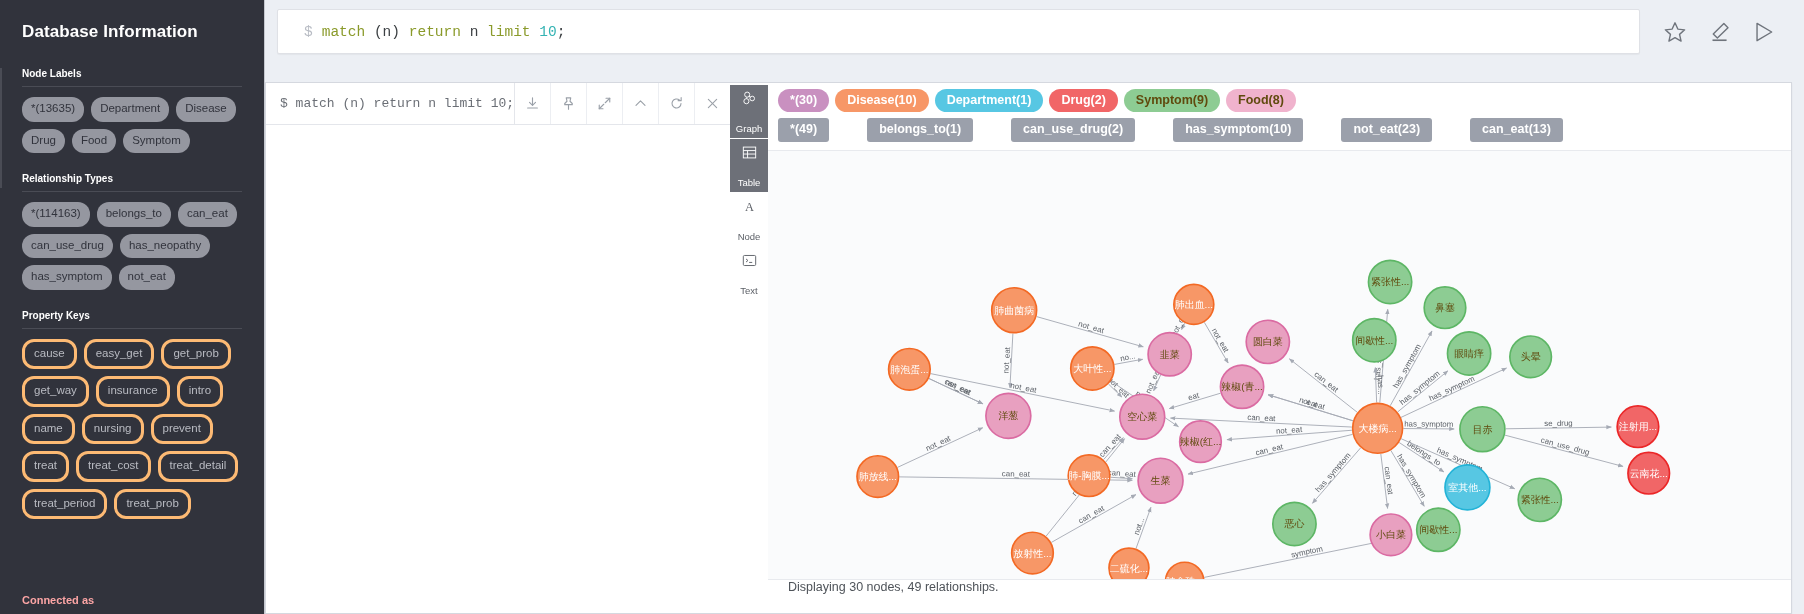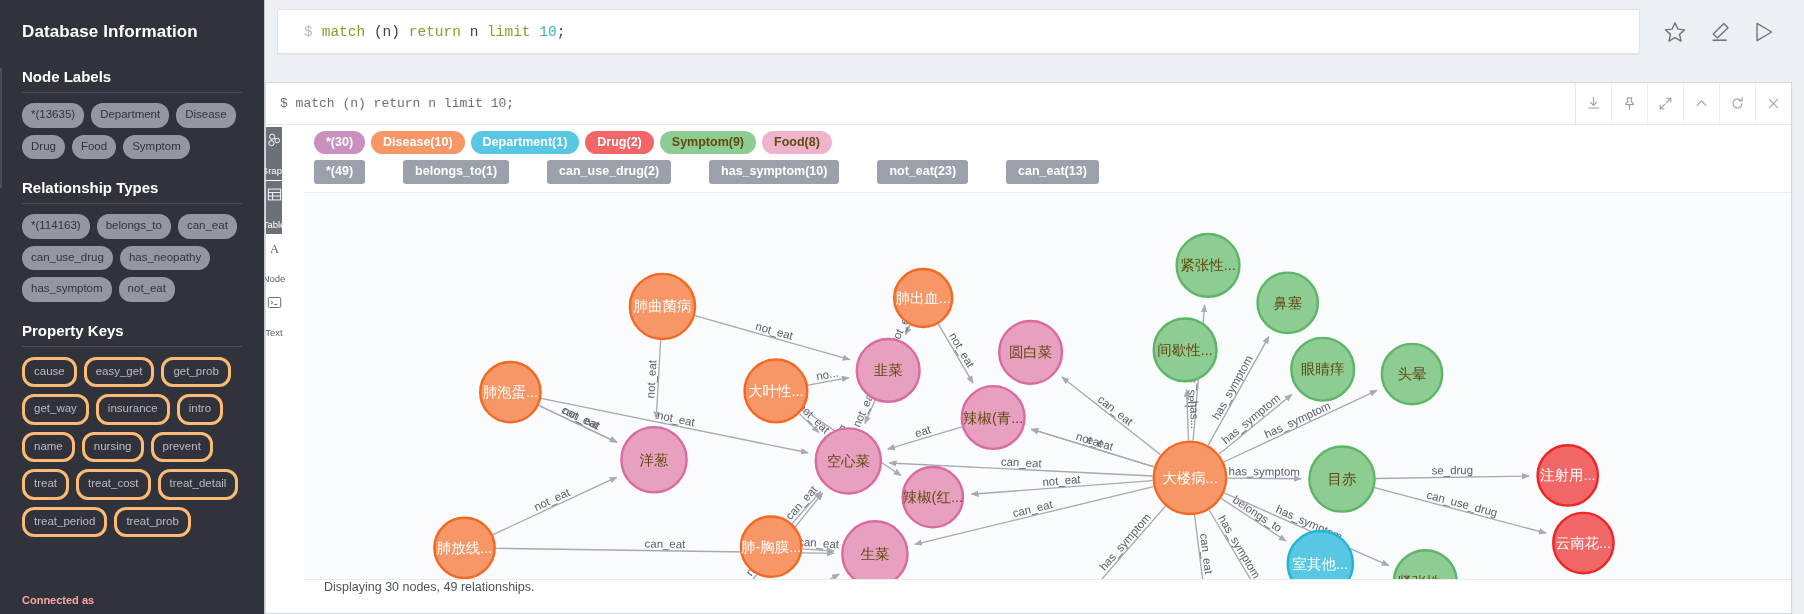--- a/index.html
+++ b/index.html
@@ -20,21 +20,21 @@
     color: #d9dadd;
     padding: 18px 22px 0 22px;
     overflow: hidden;
     position: relative;
   }
   .sidebar-title {
     font-size: 17px; font-weight: bold; color: #ffffff;
     letter-spacing: .1px; margin: 4px 0 26px 0;
   }
   .section-head {
-    font-size: 15px; font-weight: bold; color: #ffffff;
+    font-size: 10px; font-weight: bold; color: #ffffff;
     margin: 0 0 7px 0;
   }
   .section-rule { height: 1px; background: #4a4c55; margin-bottom: 10px; }
   .chip-wrap { display: flex; flex-wrap: wrap; gap: 7px 7px; margin-bottom: 20px; text-align: right; }
   .chip {
     font-size: 11.5px; line-height: 1;
     padding: 6px 9px 7px 9px;
     border-radius: 12px;
     white-space: nowrap;
     cursor: pointer;
@@ -85,21 +85,21 @@
   .frame {
     position: absolute; left: 0; right: 0; top: 82px; bottom: 0;
     background: #eceff4;
     padding: 0 12px 0 0;
   }
   .frame-inner {
     margin-left: 0;
     background: #ffffff;
     border: 1px solid #d5d8df;
     height: 100%;
-    display: flex; flex-direction: column;
+    display: flex; flex-direction: row;
     box-shadow: 0 1px 2px rgba(0,0,0,.05);
   }
   .frame-head {
     height: 42px; min-height: 42px;
     display: flex; align-items: center;
     border-bottom: 1px solid #e4e6eb;
     background: #ffffff;
   }
   .frame-query {
     flex: 1; padding-left: 14px;
@@ -119,21 +119,21 @@
 
   
   .frame-body { flex: 1; display: flex; min-height: 0; }
   .view-tabs {
     width: 38px; min-width: 38px;
     background: #ffffff;
     display: flex; flex-direction: column;
     padding-top: 2px;
   }
   .vtab {
-    height: 54px; width: 16px;
+    height: 54px; width: 38px;
     display: flex; flex-direction: column;
     align-items: center; justify-content: center;
     gap: 16px;
     font-size: 9.5px; color: #ffffff;
     background: #6d7078;
     cursor: pointer;
     border-bottom: 1px solid #ffffff;
   }
   .vtab.inactive { background: #ffffff; color: #5b5f66; }
   .vtab svg { display: block; }

